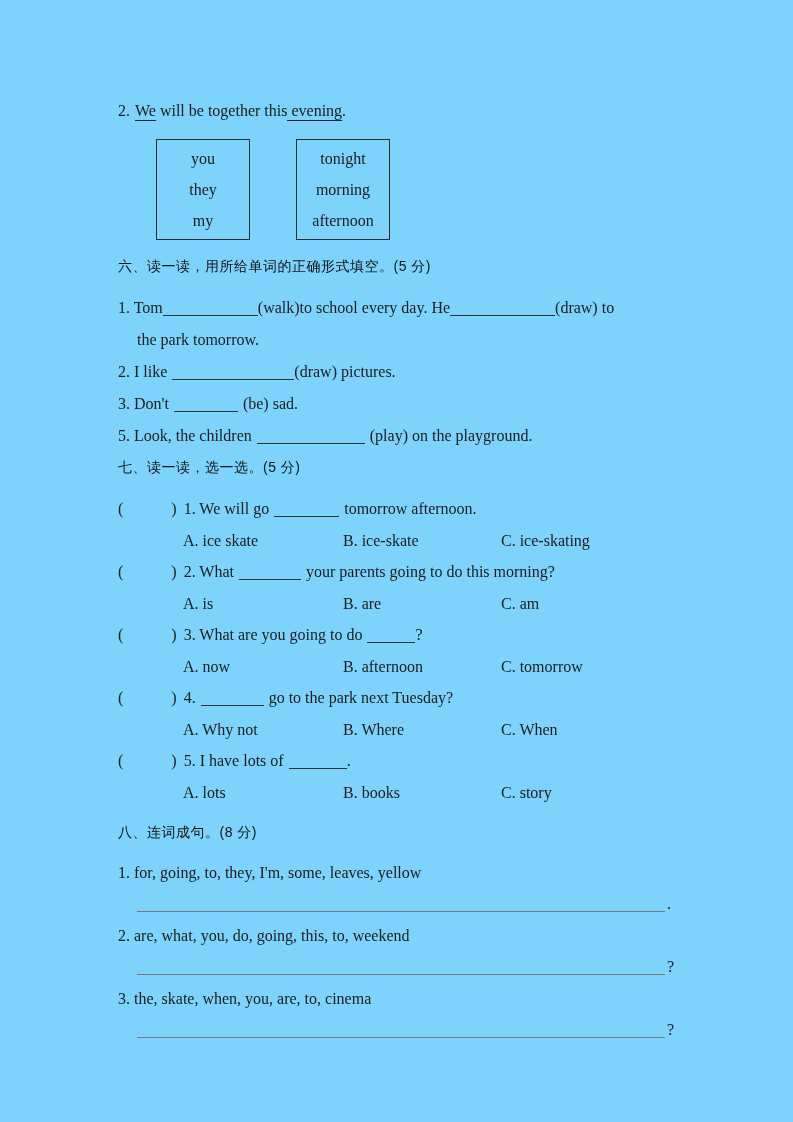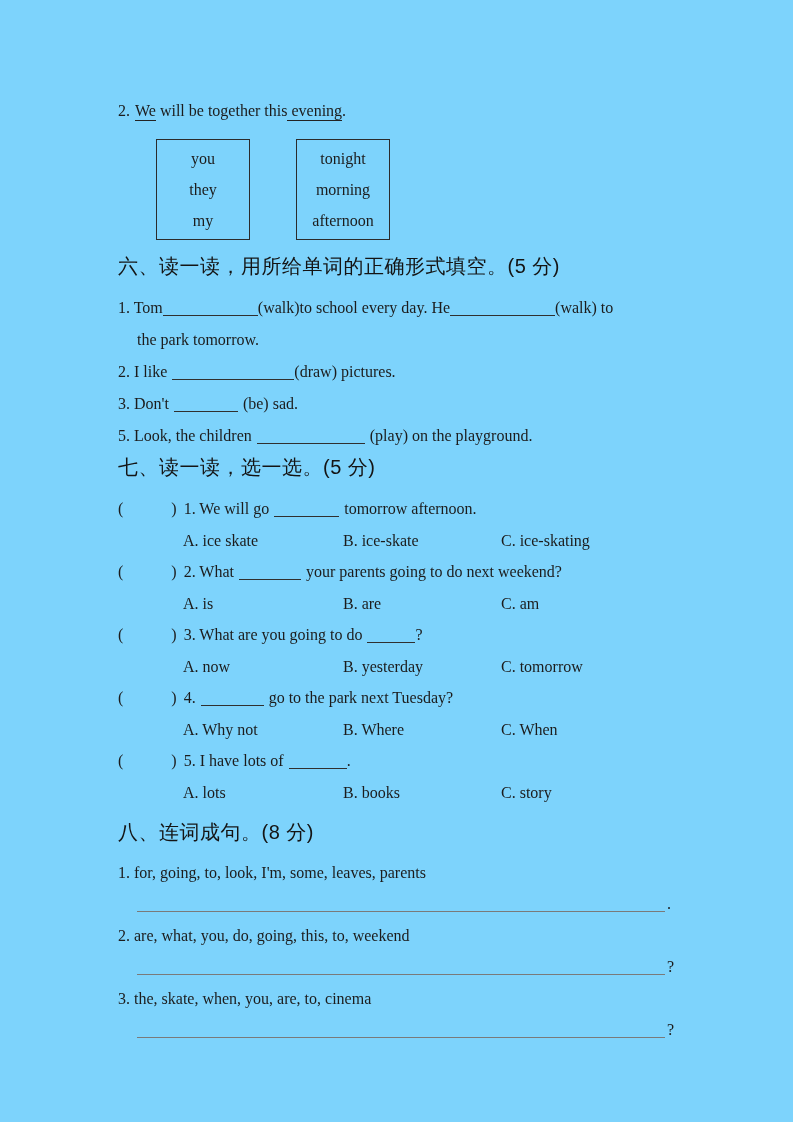--- a/index.html
+++ b/index.html
@@ -22,21 +22,21 @@
   #boxes{position:absolute;top:139px;left:156px;display:flex;gap:46px;}
   .wbox{
     width:92px;height:99px;border:1px solid #2b2b2b;
     display:flex;flex-direction:column;align-items:center;justify-content:center;
   }
   .wbox .word{line-height:31px;text-align:right;white-space:nowrap;}
 
   
   .h-cn{
     font-family:"Liberation Sans","DejaVu Sans",sans-serif;
-    font-size:20px;line-height:28px;font-weight:normal;color:#141414;
+    font-size:14px;line-height:28px;font-weight:normal;color:#141414;
     margin:0 0 12px 0;letter-spacing:0.5px;
   }
 
   
   #sec6{top:252px;}
   .qline{line-height:32px;white-space:nowrap;}
   .cont{padding-left:19px;}
 
   
   .bl{display:inline-block;border-bottom:1px solid #2f2f2f;height:14px;vertical-align:-3px;}
@@ -83,21 +83,21 @@
     <div class="wbox">
       <div class="word">tonight</div>
       <div class="word">morning</div>
       <div class="word">afternoon</div>
     </div>
   </div>
 
   <div class="abs" id="sec6">
     <h3 class="h-cn">六、读一读，用所给单词的正确形式填空。(5 分)</h3>
     <div class="qline">
-      <span>1. Tom</span><span class="bl w95"></span><span>(walk)to school every day. He</span><span class="bl w105"></span><span>(walk) to</span>
+      <span>1. Tom</span><span class="bl w95"></span><span>(walk)to school every day. He</span><span class="bl w105"></span><span>(draw) to</span>
     </div>
     <div class="qline cont">
       <span>the park tomorrow.</span>
     </div>
     <div class="qline">
       <span>2. I like</span><span class="bl w122 sp-l"></span><span>(draw) pictures.</span>
     </div>
     <div class="qline">
       <span>3. Don't</span><span class="bl w64 sp-l sp-r"></span><span>(be) sad.</span>
     </div>
@@ -112,34 +112,34 @@
     <div class="mc-stem">
       <span>(</span><span class="psp"></span><span>)</span><span class="pre">1. We will go</span><span class="bl w65 sp-l sp-r"></span><span>tomorrow afternoon.</span>
     </div>
     <div class="mc-opts">
       <span class="opt-a">A. ice skate</span>
       <span class="opt-b">B. ice-skate</span>
       <span class="opt-c">C. ice-skating</span>
     </div>
 
     <div class="mc-stem">
-      <span>(</span><span class="psp"></span><span>)</span><span class="pre">2. What</span><span class="bl w62 sp-l sp-r"></span><span>your parents going to do next weekend?</span>
+      <span>(</span><span class="psp"></span><span>)</span><span class="pre">2. What</span><span class="bl w62 sp-l sp-r"></span><span>your parents going to do this morning?</span>
     </div>
     <div class="mc-opts">
       <span class="opt-a">A. is</span>
       <span class="opt-b">B. are</span>
       <span class="opt-c">C. am</span>
     </div>
 
     <div class="mc-stem">
       <span>(</span><span class="psp"></span><span>)</span><span class="pre">3. What are you going to do</span><span class="bl w48 sp-l"></span><span>?</span>
     </div>
     <div class="mc-opts">
       <span class="opt-a">A. now</span>
-      <span class="opt-b">B. yesterday</span>
+      <span class="opt-b">B. afternoon</span>
       <span class="opt-c">C. tomorrow</span>
     </div>
 
     <div class="mc-stem">
       <span>(</span><span class="psp"></span><span>)</span><span class="pre">4.</span><span class="bl w63 sp-l sp-r"></span><span>go to the park next Tuesday?</span>
     </div>
     <div class="mc-opts">
       <span class="opt-a">A. Why not</span>
       <span class="opt-b">B. Where</span>
       <span class="opt-c">C. When</span>
@@ -152,21 +152,21 @@
       <span class="opt-a">A. lots</span>
       <span class="opt-b">B. books</span>
       <span class="opt-c">C. story</span>
     </div>
   </div>
 
   <div class="abs" id="sec8">
     <h3 class="h-cn">八、连词成句。(8 分)</h3>
 
     <div class="w8line">
-      <span class="no">1.</span><span>for, going, to, look, I'm, some, leaves, parents</span>
+      <span class="no">1.</span><span>for, going, to, they, I'm, some, leaves, yellow</span>
     </div>
     <div class="ansrow">
       <span class="ansline"></span>
       <span class="endmark">.</span>
     </div>
 
     <div class="w8line">
       <span class="no">2.</span><span>are, what, you, do, going, this, to, weekend</span>
     </div>
     <div class="ansrow">

